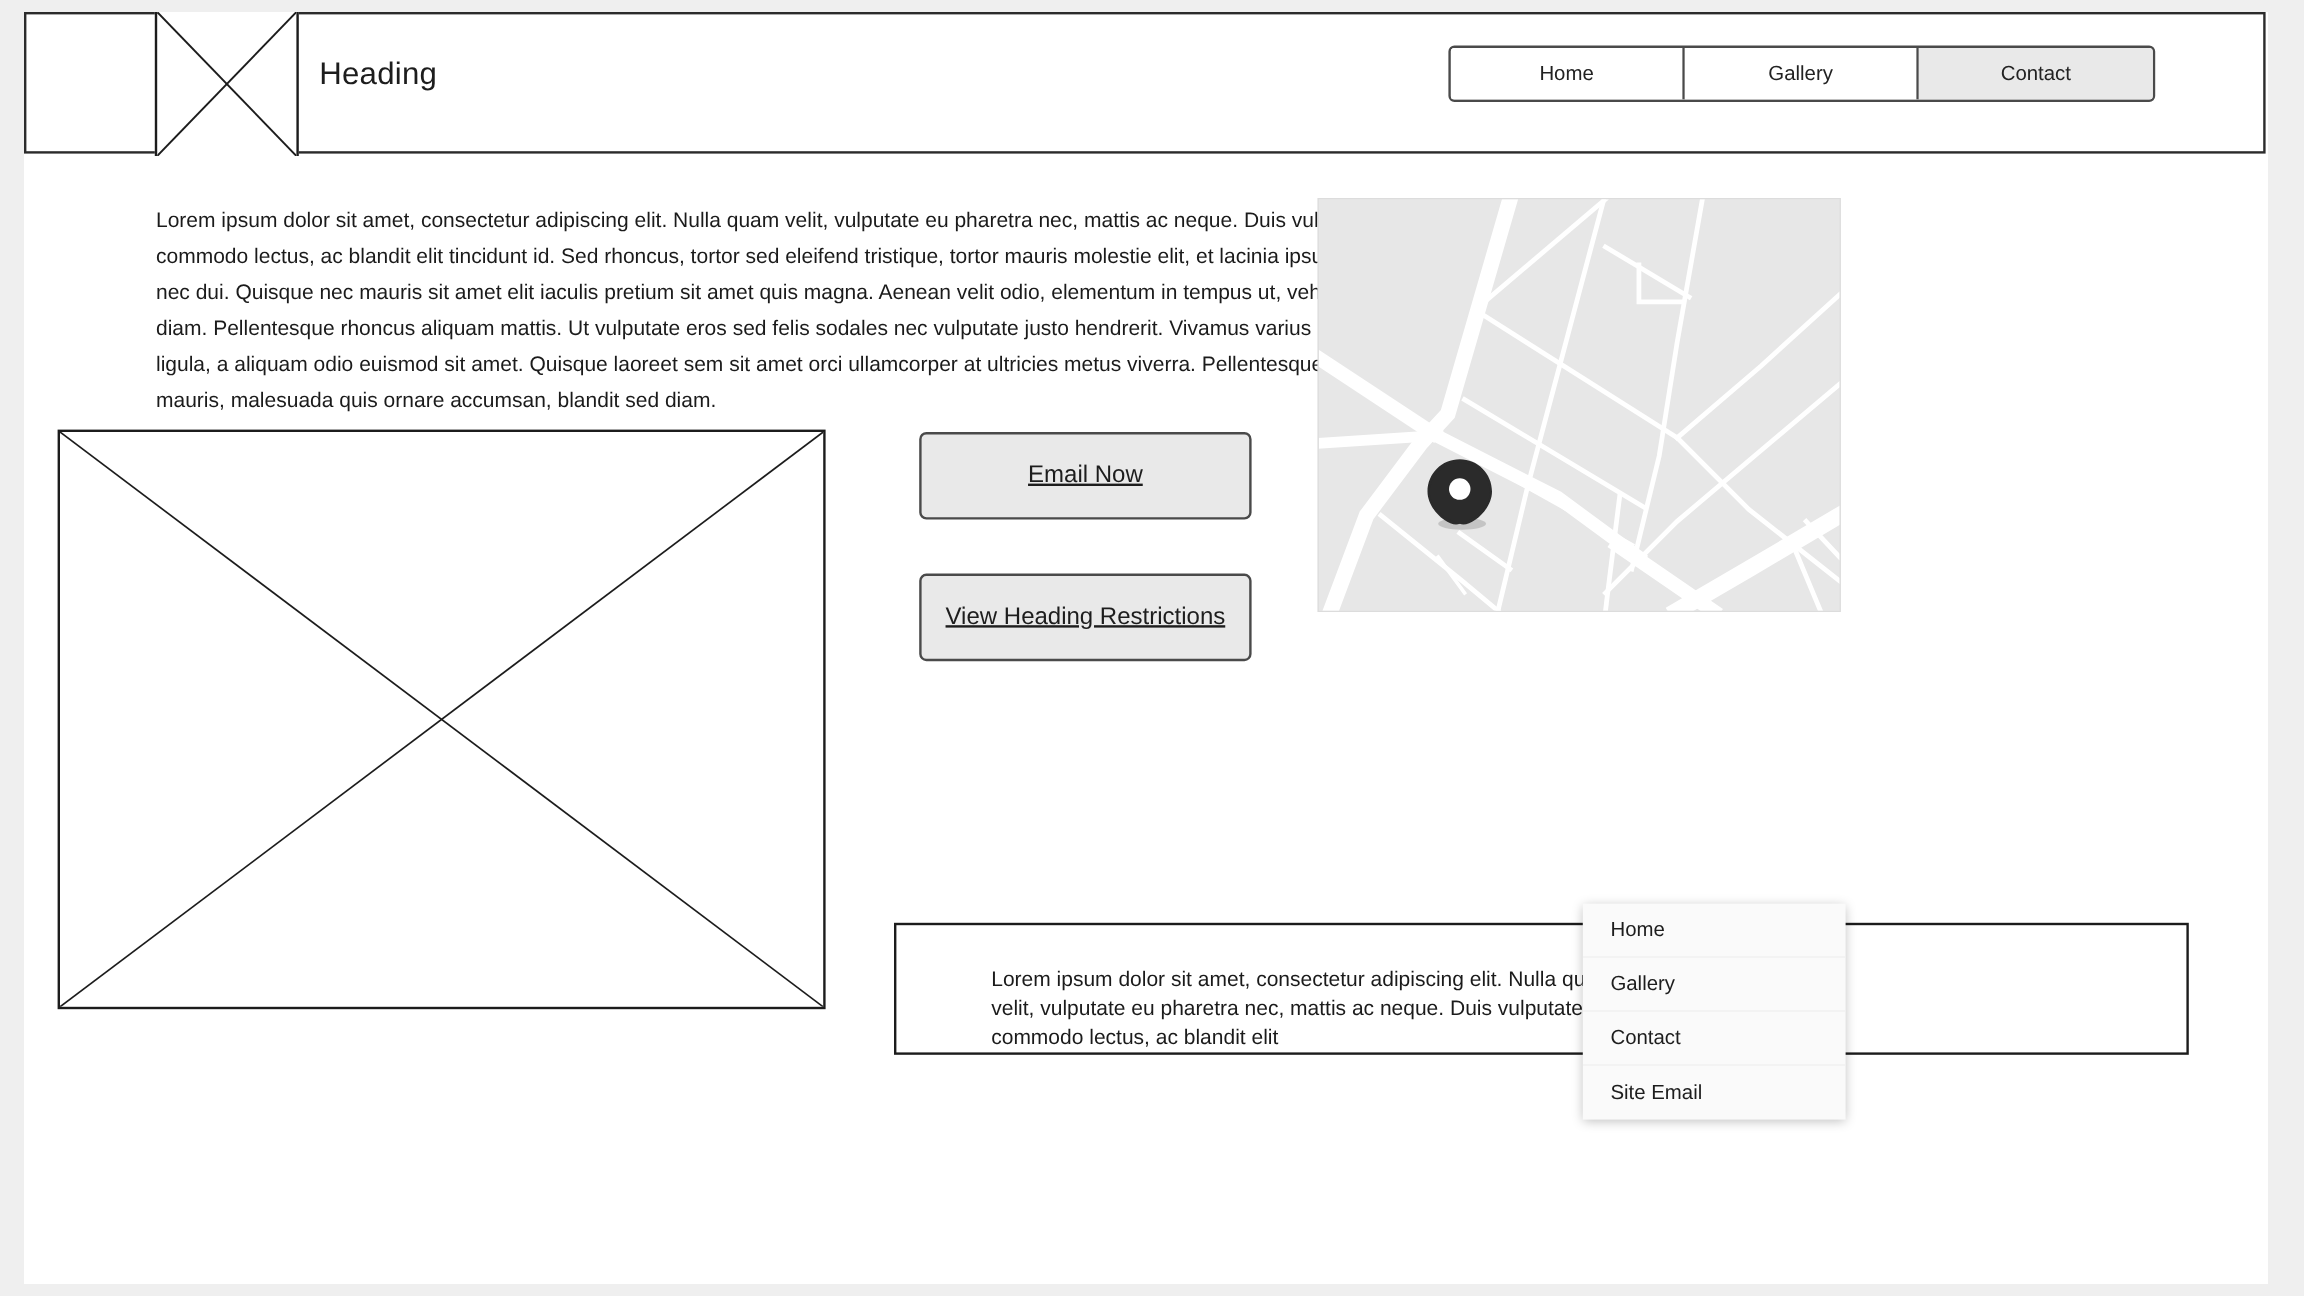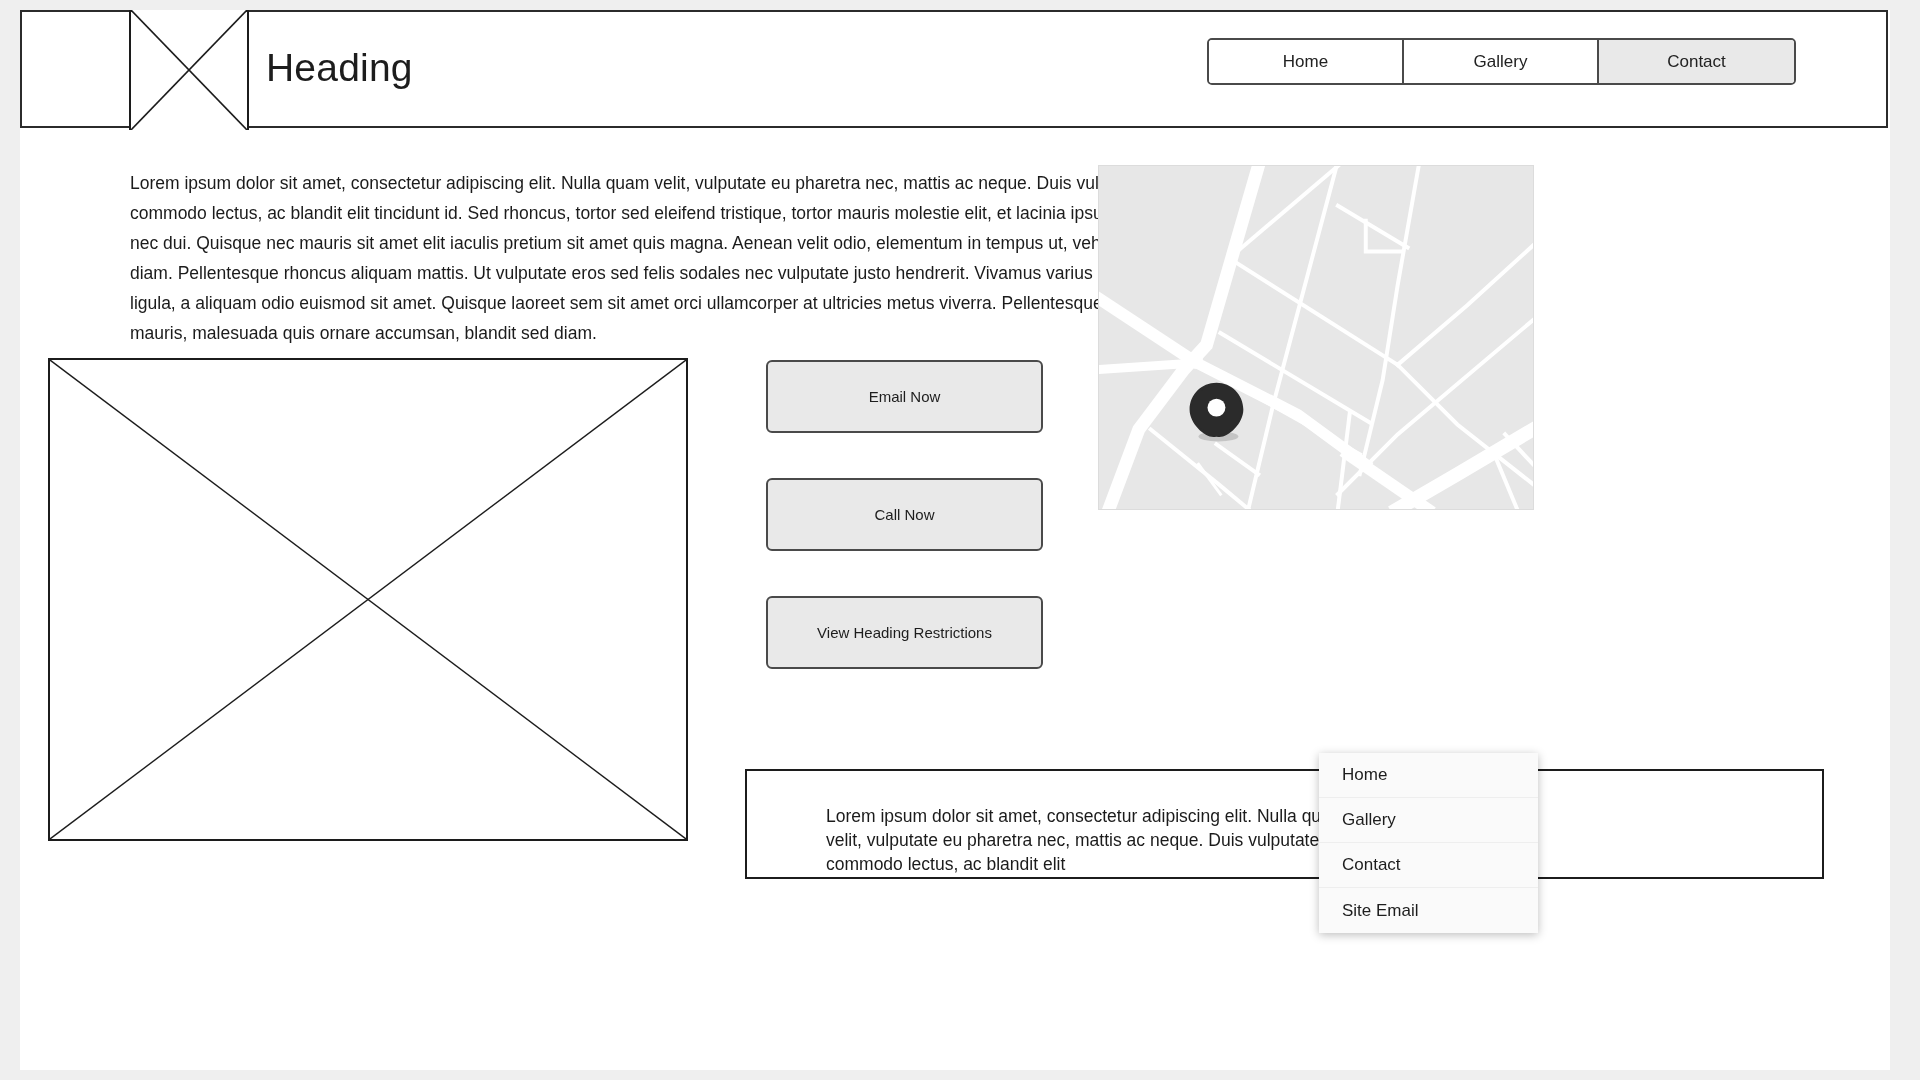--- a/index.html
+++ b/index.html
@@ -33,21 +33,21 @@
     width:120px;height:120px;
     border-left:2px solid #1c1c1c;
     border-right:2px solid #1c1c1c;
     box-sizing:border-box;
     background:#ffffff;
   }
   .logo-box svg{display:block;width:100%;height:100%;}
   .heading-title{
     position:absolute;
     left:244px;top:34px;
-    font-size:39px;
+    font-size:26px;
     color:#1d1d1d;
     letter-spacing:.2px;
     white-space:nowrap;
   }
   .navgroup{
     position:absolute;
     right:90px;top:26px;
     display:flex;
     border:2px solid #4a4a4a;
     border-radius:5px;
@@ -109,25 +109,26 @@
     left:746px;top:350px;
     width:277px;
   }
   .actbtn{
     width:277px;height:73px;
     background:#e9e9e9;
     border:2px solid #4a4a4a;
     border-radius:6px;
     box-sizing:border-box;
     display:flex;align-items:center;justify-content:center;
-    font-size:15px;
+    font-size:20px;
     color:#1d1d1d;
     margin-bottom:45px;
     cursor:pointer;
     user-select:none;
+    text-decoration:underline;
   }
 
   
   .footer-box{
     position:absolute;
     left:725px;top:759px;
     width:1079px;height:110px;
     border:2px solid #1c1c1c;
     box-sizing:border-box;
     background:#ffffff;
@@ -260,21 +261,20 @@
 
   <div class="img-placeholder">
     <svg viewBox="0 0 640 483" preserveAspectRatio="none" aria-hidden="true">
       <line x1="0" y1="0" x2="640" y2="483" stroke="#1c1c1c" stroke-width="1.4" vector-effect="non-scaling-stroke"></line>
       <line x1="640" y1="0" x2="0" y2="483" stroke="#1c1c1c" stroke-width="1.4" vector-effect="non-scaling-stroke"></line>
     </svg>
   </div>
 
   <div class="actions">
     <div class="actbtn">Email Now</div>
-    <div class="actbtn">Call Now</div>
     <div class="actbtn">View Heading Restrictions</div>
   </div>
 
   <div class="footer-box">
     <div class="footer-text">Lorem ipsum dolor sit amet, consectetur adipiscing elit. Nulla quam velit, vulputate eu pharetra nec, mattis ac neque. Duis vulputate commodo lectus, ac blandit elit</div>
   </div>
 
   <div class="dd-button">
     <span>Dropdown</span>
     <span class="caret"></span>

